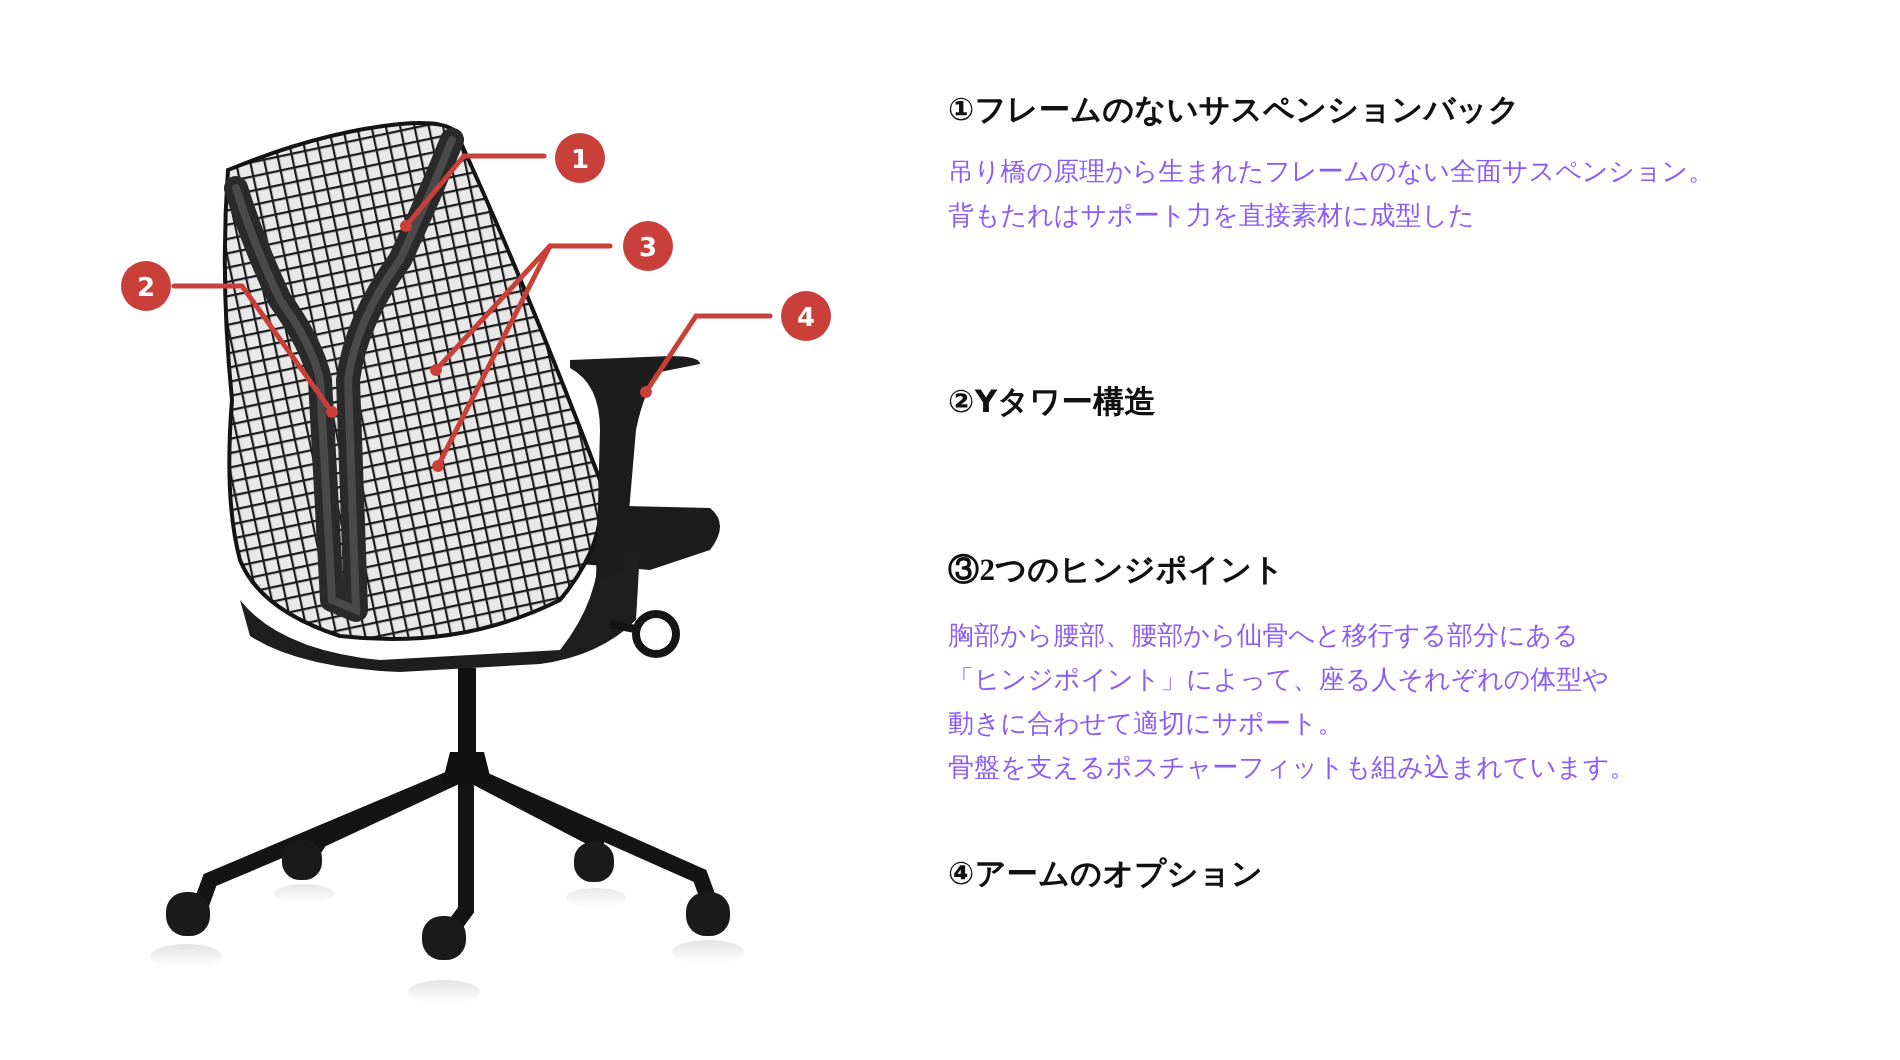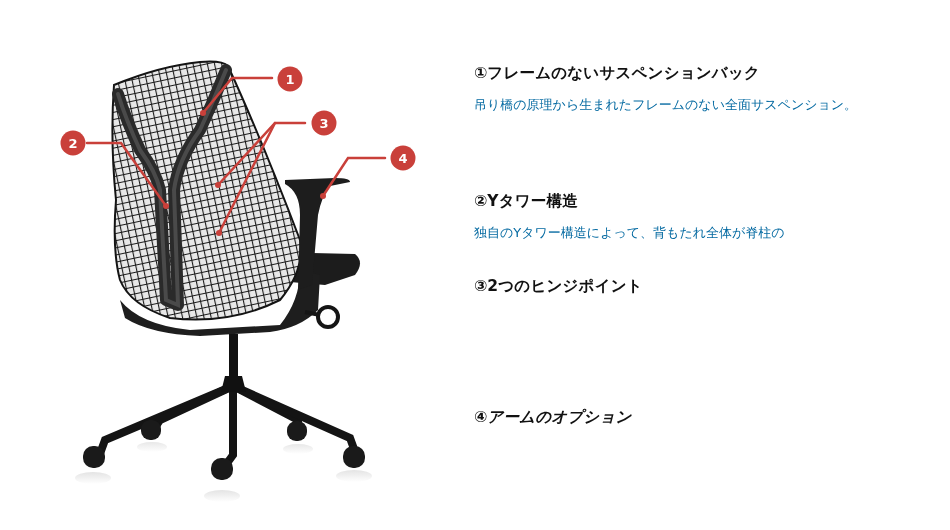--- a/index.html
+++ b/index.html
@@ -3,26 +3,26 @@
 <meta charset="utf-8">
 <style>
   html, body { margin:0; padding:0; background:#ffffff; }
   body { width:950px; height:530px; position:relative; overflow:hidden;
          font-family:"DejaVu Sans", "Liberation Sans", sans-serif; color:#222; }
   .figure { position:absolute; left:0; top:0; width:450px; height:530px; }
   .figure svg { position:absolute; left:0; top:0; }
   .features { position:absolute; left:474px; top:44px; width:470px; }
   .feature { margin:0; }
   .feature-title { font-weight:bold; font-size:15.5px; line-height:22px; color:#111; margin:0 0 10px 0; letter-spacing:0.2px; }
-  .feature-body { font-size:13px; line-height:22px; color:#0369a1; margin:0; }
+  .feature-body { font-size:13px; line-height:22px; color:#8b5cf6; margin:0; }
   .feature-body div { white-space:nowrap; }
-  .f1 { position:absolute; top:18px; }
+  .f1 { position:absolute; top:0; }
   .f2 { position:absolute; top:146px; }
-  .f3 { position:absolute; top:231px; }
-  .f4 { position:absolute; top:362px;font-style:italic; }
+  .f3 { position:absolute; top:231px;font-family:Liberation Serif, serif; }
+  .f4 { position:absolute; top:382px; }
   .marker-num { font-family:"DejaVu Sans", sans-serif; font-weight:bold; font-size:13px; fill:#fff; }
 </style>
 </head>
 <body>
 
 <div class="figure">
   <svg width="450" height="530" viewBox="0 0 450 530">
     <defs>
       <pattern id="mesh" width="7" height="7" patternUnits="userSpaceOnUse" patternTransform="rotate(-12)">
         <rect width="7" height="7" fill="#e8e8e8"></rect>
@@ -105,30 +105,36 @@
       <text x="403" y="163" text-anchor="middle" class="marker-num">4</text>
     </g>
   </svg>
 </div>
 
 <div class="features">
   <section class="feature f1">
     <h3 class="feature-title">①フレームのないサスペンションバック</h3>
     <div class="feature-body">
       <div>吊り橋の原理から生まれたフレームのない全面サスペンション。</div>
+      <div>背もたれはサポート力を直接素材に成型した</div>
     </div>
   </section>
 
   <section class="feature f2">
     <h3 class="feature-title">②Yタワー構造</h3>
     <div class="feature-body">
-      <div>独自のYタワー構造によって、背もたれ全体が脊柱の</div>
     </div>
   </section>
 
   <section class="feature f3">
     <h3 class="feature-title">③2つのヒンジポイント</h3>
+    <div class="feature-body">
+      <div>胸部から腰部、腰部から仙骨へと移行する部分にある</div>
+      <div>「ヒンジポイント」によって、座る人それぞれの体型や</div>
+      <div>動きに合わせて適切にサポート。</div>
+      <div>骨盤を支えるポスチャーフィットも組み込まれています。</div>
+    </div>
   </section>
 
   <section class="feature f4">
     <h3 class="feature-title">④アームのオプション</h3>
   </section>
 </div>
 
 </body></html>

